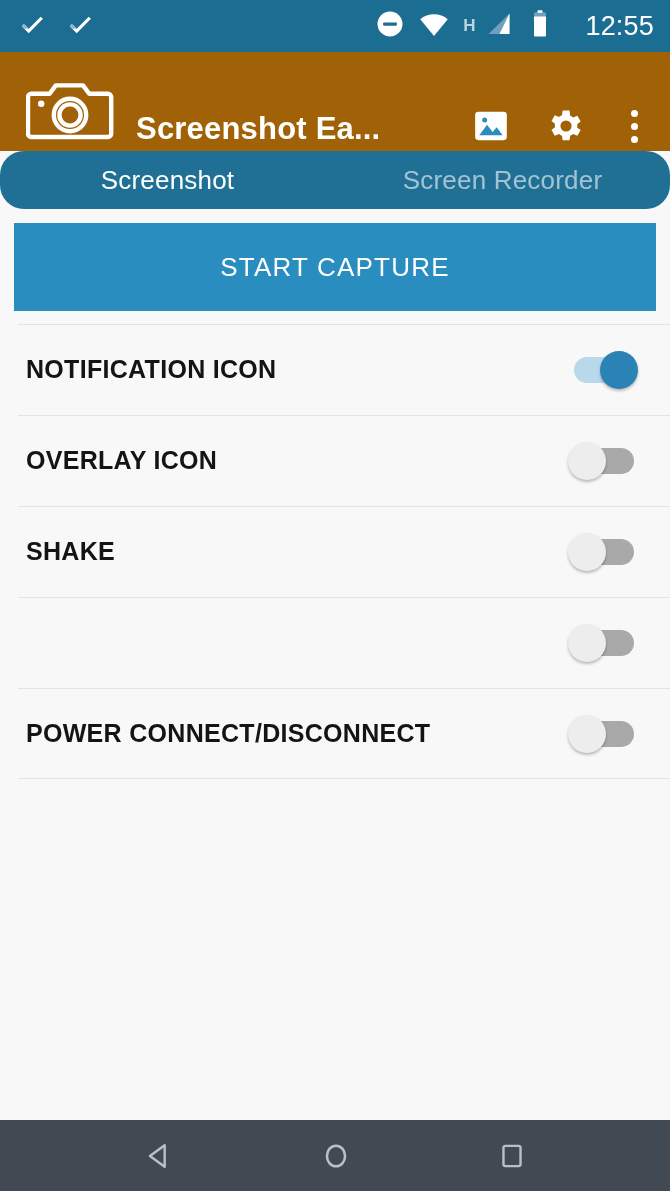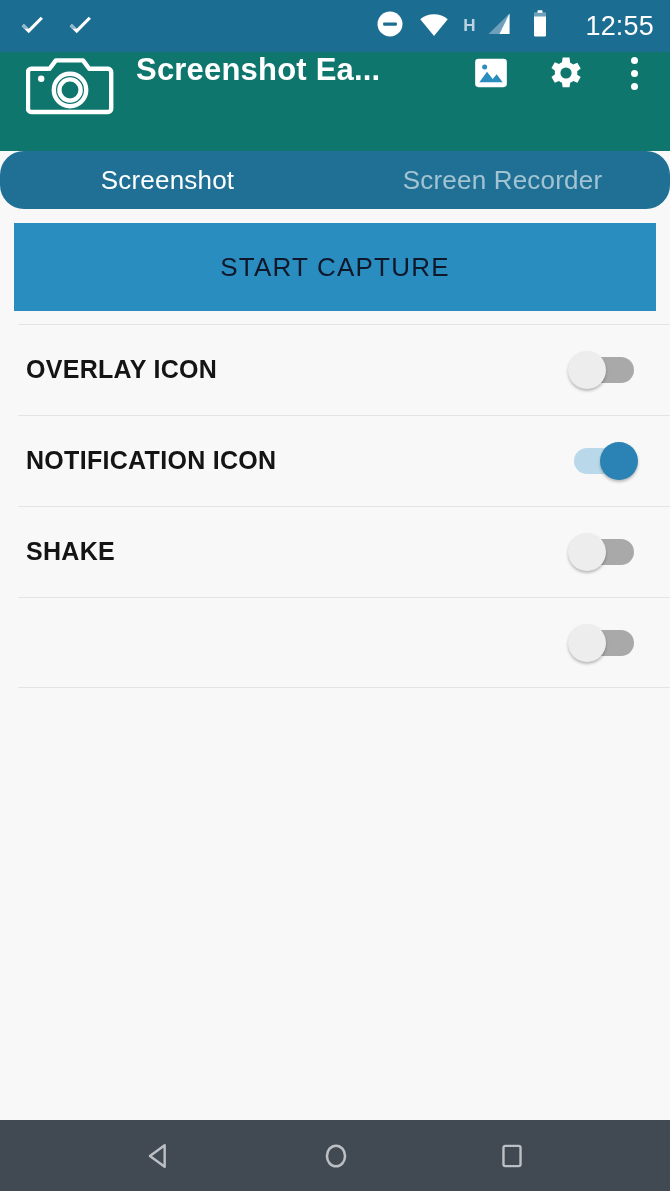--- a/index.html
+++ b/index.html
@@ -34,22 +34,22 @@
     letter-spacing:0.2px; margin-left:18px; line-height:1;
   }
   .sb-h {
     color:#bcd4e1; font-size:17px; font-weight:700;
     line-height:1; align-self:flex-start; margin-top:8px; margin-right:-4px;
   }
 
   
   .appbar {
     height:99px; flex:0 0 99px;
-    background:#0f766e;
-    display:flex; align-items:flex-start;
+    background:#a16207;
+    display:flex; align-items:flex-end;
     padding:0 22px 4px 26px;
   }
   .app-logo { flex:0 0 auto; margin-right:22px; }
   .app-title {
     color:#ffffff; font-size:31px; font-weight:700;
     white-space:nowrap; overflow:hidden;
     letter-spacing:0.2px;
   }
   .appbar-actions {
     margin-left:auto; display:flex; align-items:center; gap:34px;
@@ -86,21 +86,21 @@
   
   .content {
     flex:1 1 auto; background:#f8f8f8;
     display:flex; flex-direction:column;
     overflow:hidden;
   }
   .capture-wrap { padding:14px 14px 0 14px; }
   .capture-btn {
     display:block; width:100%; height:88px;
     background:#2a8dc0; border:none; cursor:pointer;
-    color:#0f172a; font-size:26px; font-weight:400;
+    color:#ffffff; font-size:26px; font-weight:400;
     letter-spacing:1.2px;
     font-family:"Liberation Sans", sans-serif;
   }
 
   .rows { margin-top:13px; }
   .row {
     position:relative;
     height:91px;
     display:flex; align-items:center;
     padding:0 30px 0 26px;
@@ -246,51 +246,58 @@
 
   <div class="content">
 
     <div class="capture-wrap">
       <button class="capture-btn">START CAPTURE</button>
     </div>
 
     <div class="rows">
 
       <div class="row">
+        <span class="row-label">NOTIFICATION ICON</span>
+        <span class="switch on">
+          <span class="sw-track"></span>
+          <span class="sw-thumb"></span>
+        </span>
+      </div>
+
+      <div class="row">
         <span class="row-label">OVERLAY ICON</span>
         <span class="switch off">
           <span class="sw-track"></span>
           <span class="sw-thumb"></span>
         </span>
       </div>
 
       <div class="row">
-        <span class="row-label">NOTIFICATION ICON</span>
-        <span class="switch on">
-          <span class="sw-track"></span>
-          <span class="sw-thumb"></span>
-        </span>
-      </div>
-
-      <div class="row">
         <span class="row-label">SHAKE</span>
         <span class="switch off">
           <span class="sw-track"></span>
           <span class="sw-thumb"></span>
         </span>
       </div>
 
       <div class="row">
         <span class="switch off">
           <span class="sw-track"></span>
           <span class="sw-thumb"></span>
         </span>
       </div>
 
 
+      <div class="row">
+        <span class="row-label">POWER CONNECT/DISCONNECT</span>
+        <span class="switch off">
+          <span class="sw-track"></span>
+          <span class="sw-thumb"></span>
+        </span>
+      </div>
 
     </div>
 
     <div class="filler"></div>
   </div>
 
   <div class="navbar">
     <button class="nav-btn">
       <svg width="34" height="34" viewBox="0 0 24 24">
         <path d="M16 4.4 5.6 12 16 19.6z" fill="none" stroke="#bcc0c4" stroke-width="1.7" stroke-linejoin="round"></path>

